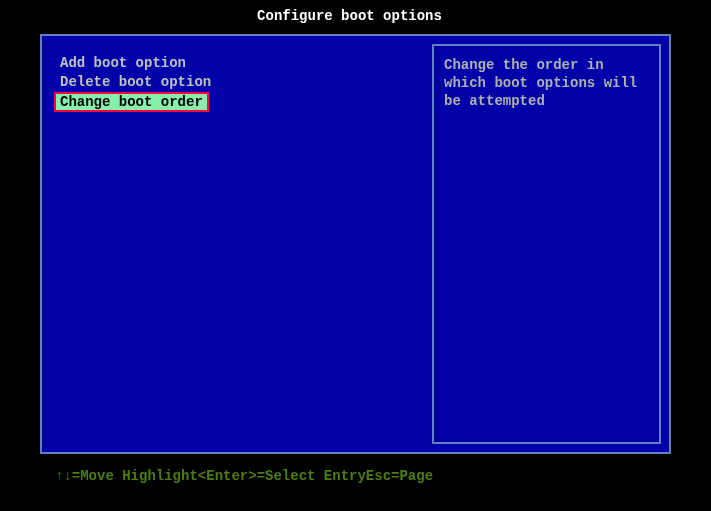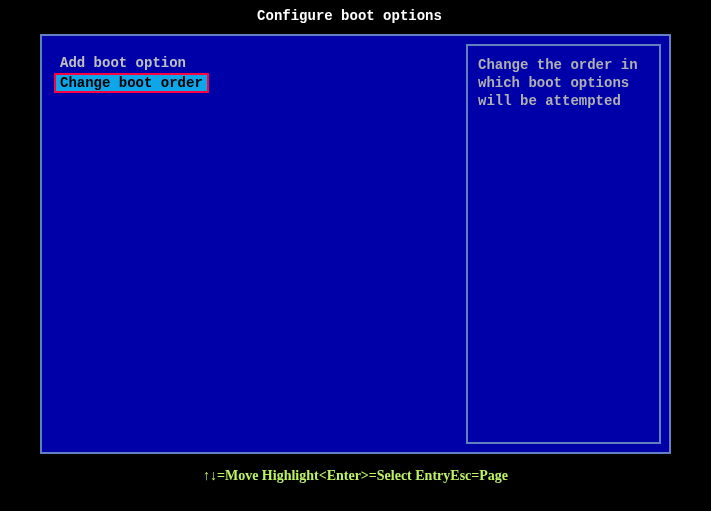--- a/index.html
+++ b/index.html
@@ -38,57 +38,57 @@
       padding: 10px 8px;
       color: #c0c0c0;
     }
     .menu-item {
       padding: 1px 2px;
       margin-bottom: 1px;
       cursor: pointer;
     }
     .menu-item.selected {
       display: inline-block;
-      background: #0ea5e9;
+      background: #86efac;
       color: #000;
       border: 2px solid #ff0040;
       padding: 0px 4px;
       margin-left: -4px;
       margin-top: 0px;
       margin-bottom: 0px;
     }
     .help-pane {
-      width: 195px;
+      width: 229px;
       border: 2px solid #6080c0;
       padding: 10px 10px;
       color: #b0b0b0;
       line-height: 1.3;
     }
     .spacer {
       height: 16px;
     }
     .footer {
       display: flex;
-      justify-content: center;
+      justify-content: flex-start;
       padding: 14px 55px 0 55px;
-      color: #bef264;
-      font-family: Liberation Serif, serif;
+      color: #4d7c0f;
     }
     .footer-hint {
       white-space: nowrap;
     }
   </style>
 </head>
 <body>
 
 <div class="title">Configure boot options</div>
 
 <div class="main-panel">
   <div class="menu-pane">
     <div class="menu-item">Add boot option</div>
+    <div class="menu-item">Delete boot option</div>
     <div><span class="menu-item selected">Change boot order</span></div>
     <div class="spacer"></div>
   </div>
   <div class="help-pane">
     <div>Change the order in which boot options will be attempted</div>
   </div>
 </div>
 
 <div class="footer">
   <span class="footer-hint">↑↓=Move Highlight</span>

